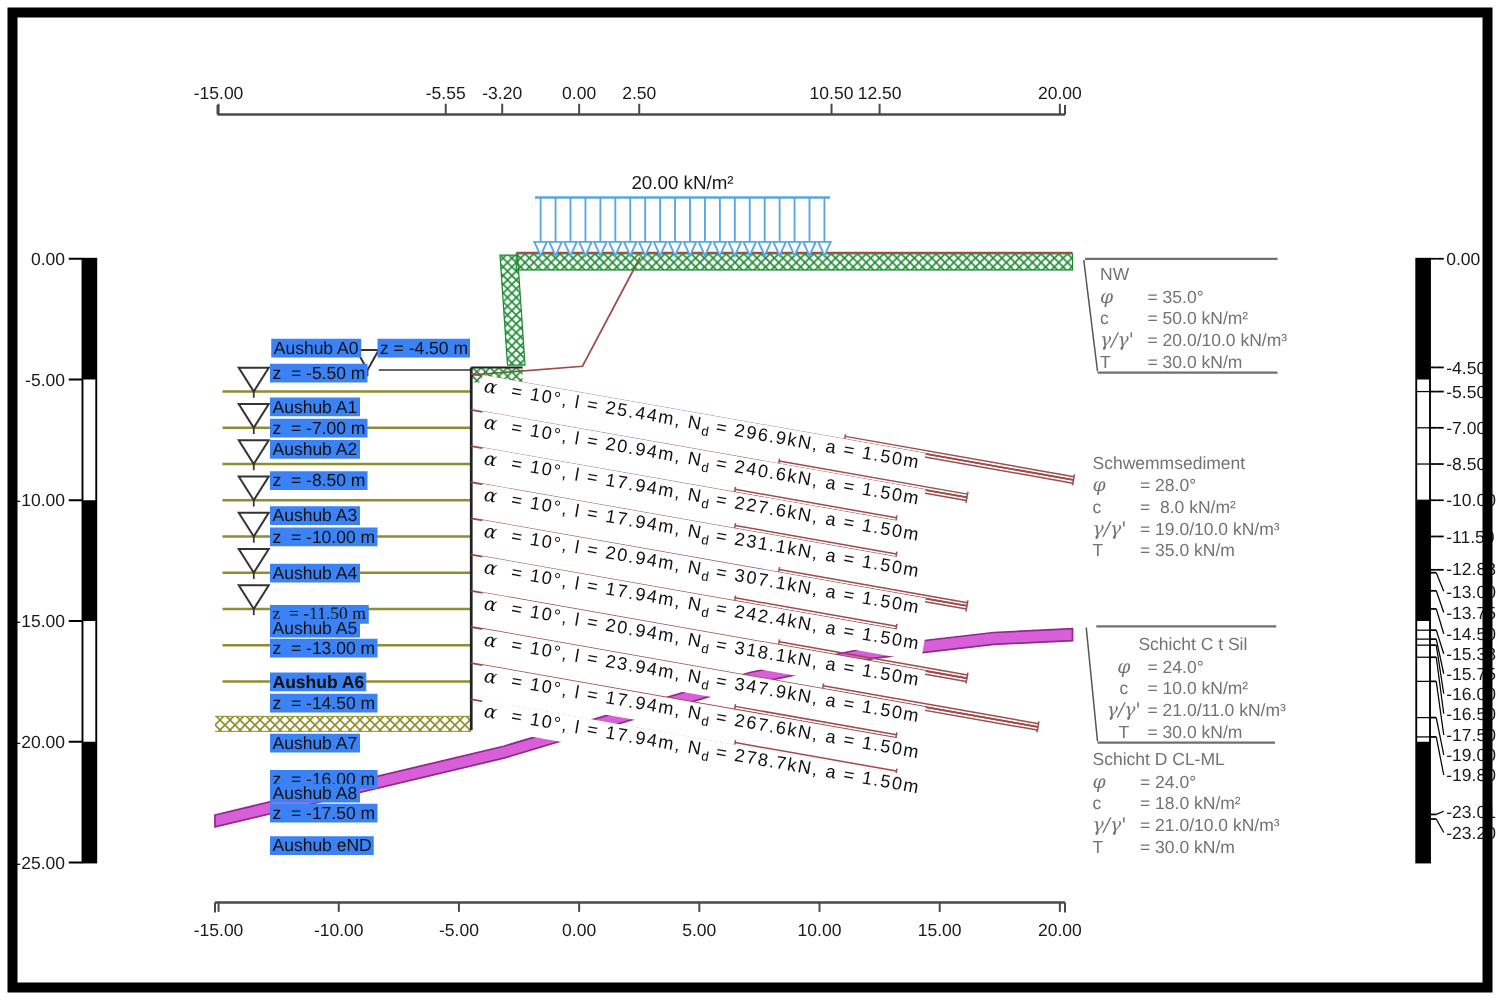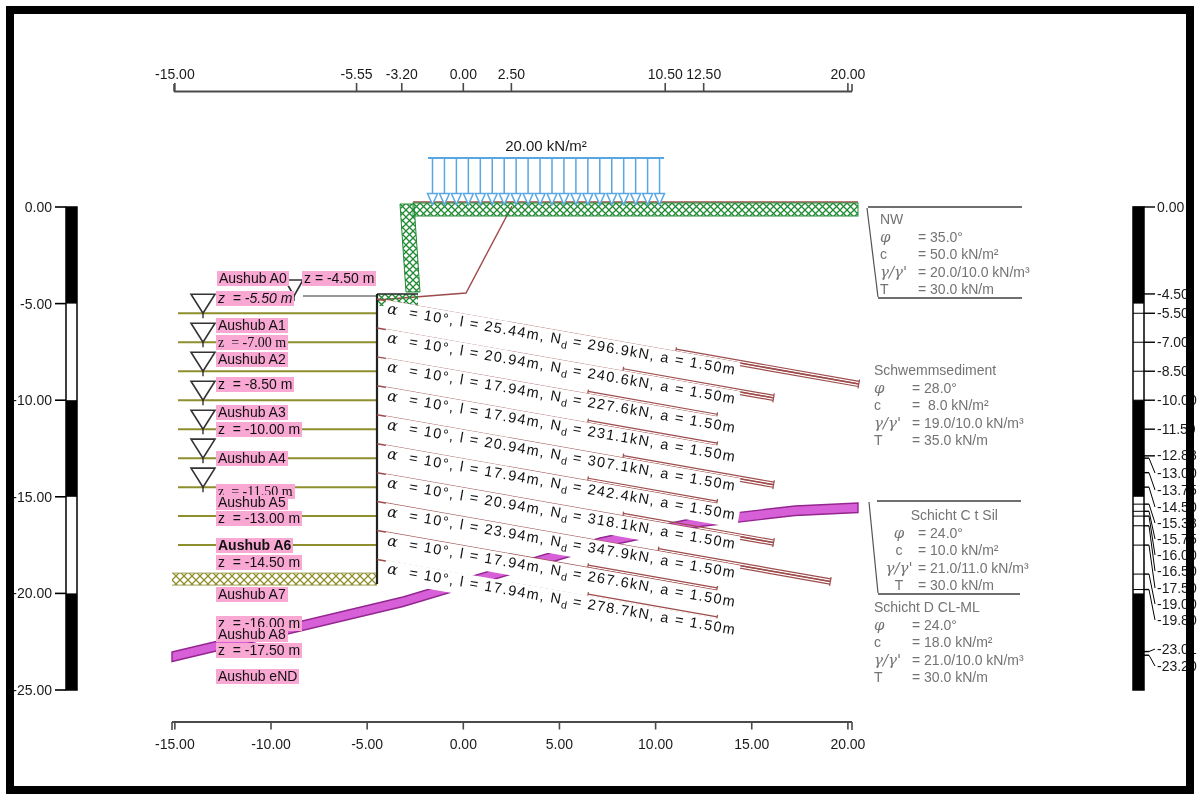--- a/index.html
+++ b/index.html
@@ -1,21 +1,21 @@
 <!DOCTYPE html>
 <html><head>
 <meta charset="utf-8">
 <style>
   html,body{margin:0;padding:0;width:1200px;height:800px;background:#fff;overflow:hidden;}
   #stage{position:absolute;left:0;top:0;width:1200px;height:800px;font-family:"Liberation Sans",sans-serif;}
   .frame{position:absolute;left:6px;top:6px;right:6px;bottom:6px;border:8px solid #000;pointer-events:none;}
   svg{position:absolute;left:0;top:0;}
   svg text{font-family:"Liberation Sans",sans-serif;fill:#1a1a1a;}
   #overlay{position:absolute;left:0;top:0;width:1200px;height:800px;}
-  .lbl{position:absolute;white-space:pre;font-size:14px;line-height:15px;color:#111;background:#f9a8d4;padding:0 2px;}
+  .lbl{position:absolute;white-space:pre;font-size:14px;line-height:15px;color:#111;background:#3b82f6;padding:0 2px;}
   .anch{position:absolute;white-space:pre;font-size:14.5px;letter-spacing:1.3px;color:#111;background:#fff;
         transform-origin:0 0;transform:rotate(10deg);padding:0 3px;line-height:16px;}
   .anch .sym{font-family:"DejaVu Serif",serif;font-style:italic;font-size:15px;}
   .anch .sub{font-size:10.5px;vertical-align:-4px;letter-spacing:0;}
   .box{position:absolute;font-size:14px;line-height:17.5px;color:#737373;}
   .box .title{white-space:pre;}
   .box .row{display:flex;}
   .box .symc{width:38px;white-space:pre;}
   .box .greek{font-family:"DejaVu Serif",serif;font-style:italic;font-size:15px;}
   .box .val{white-space:pre;}
@@ -331,23 +331,23 @@
       <line x1="868" y1="207" x2="1022" y2="207" stroke="#6f6f6f" stroke-width="1.8"></line>
       <line x1="878" y1="298" x2="1022" y2="298" stroke="#6f6f6f" stroke-width="1.8"></line>
       <line x1="867" y1="208" x2="878" y2="297" stroke="#555" stroke-width="1.2"></line>
       <line x1="877" y1="501" x2="1021" y2="501" stroke="#6f6f6f" stroke-width="1.8"></line>
       <line x1="878" y1="594" x2="1020" y2="594" stroke="#6f6f6f" stroke-width="1.8"></line>
       <line x1="869" y1="502" x2="878" y2="593" stroke="#555" stroke-width="1.2"></line>
     </svg>
   <div id="overlay">
       <div class="lbl" style="left: 217px; top: 271px;">Aushub A0</div>
       <div class="lbl" style="left: 302px; top: 271px;">z = -4.50 m</div>
-      <div class="lbl" style="left: 216px; top: 291px; font-style: italic;">z  = -5.50 m</div>
+      <div class="lbl" style="left: 216px; top: 291px;">z  = -5.50 m</div>
       <div class="lbl" style="left: 216px; top: 318px;">Aushub A1</div>
-      <div class="lbl" style="left: 216px; top: 335px; font-family: Liberation Serif, serif;">z  = -7.00 m</div>
+      <div class="lbl" style="left: 216px; top: 335px;">z  = -7.00 m</div>
       <div class="lbl" style="left: 216px; top: 352px;">Aushub A2</div>
       <div class="lbl" style="left: 216px; top: 377px;">z  = -8.50 m</div>
       <div class="lbl" style="left: 216px; top: 405px;">Aushub A3</div>
       <div class="lbl" style="left: 216px; top: 422px;">z  = -10.00 m</div>
       <div class="lbl" style="left: 216px; top: 451px;">Aushub A4</div>
       <div class="lbl" style="left: 216px; top: 484px; font-family: Liberation Serif, serif;">z  = -11.50 m</div>
       <div class="lbl" style="left: 216px; top: 495px;">Aushub A5</div>
       <div class="lbl" style="left: 216px; top: 511px;">z  = -13.00 m</div>
       <div class="lbl" style="left: 216px; top: 538px; font-weight: bold;">Aushub A6</div>
       <div class="lbl" style="left: 216px; top: 555px;">z  = -14.50 m</div>

